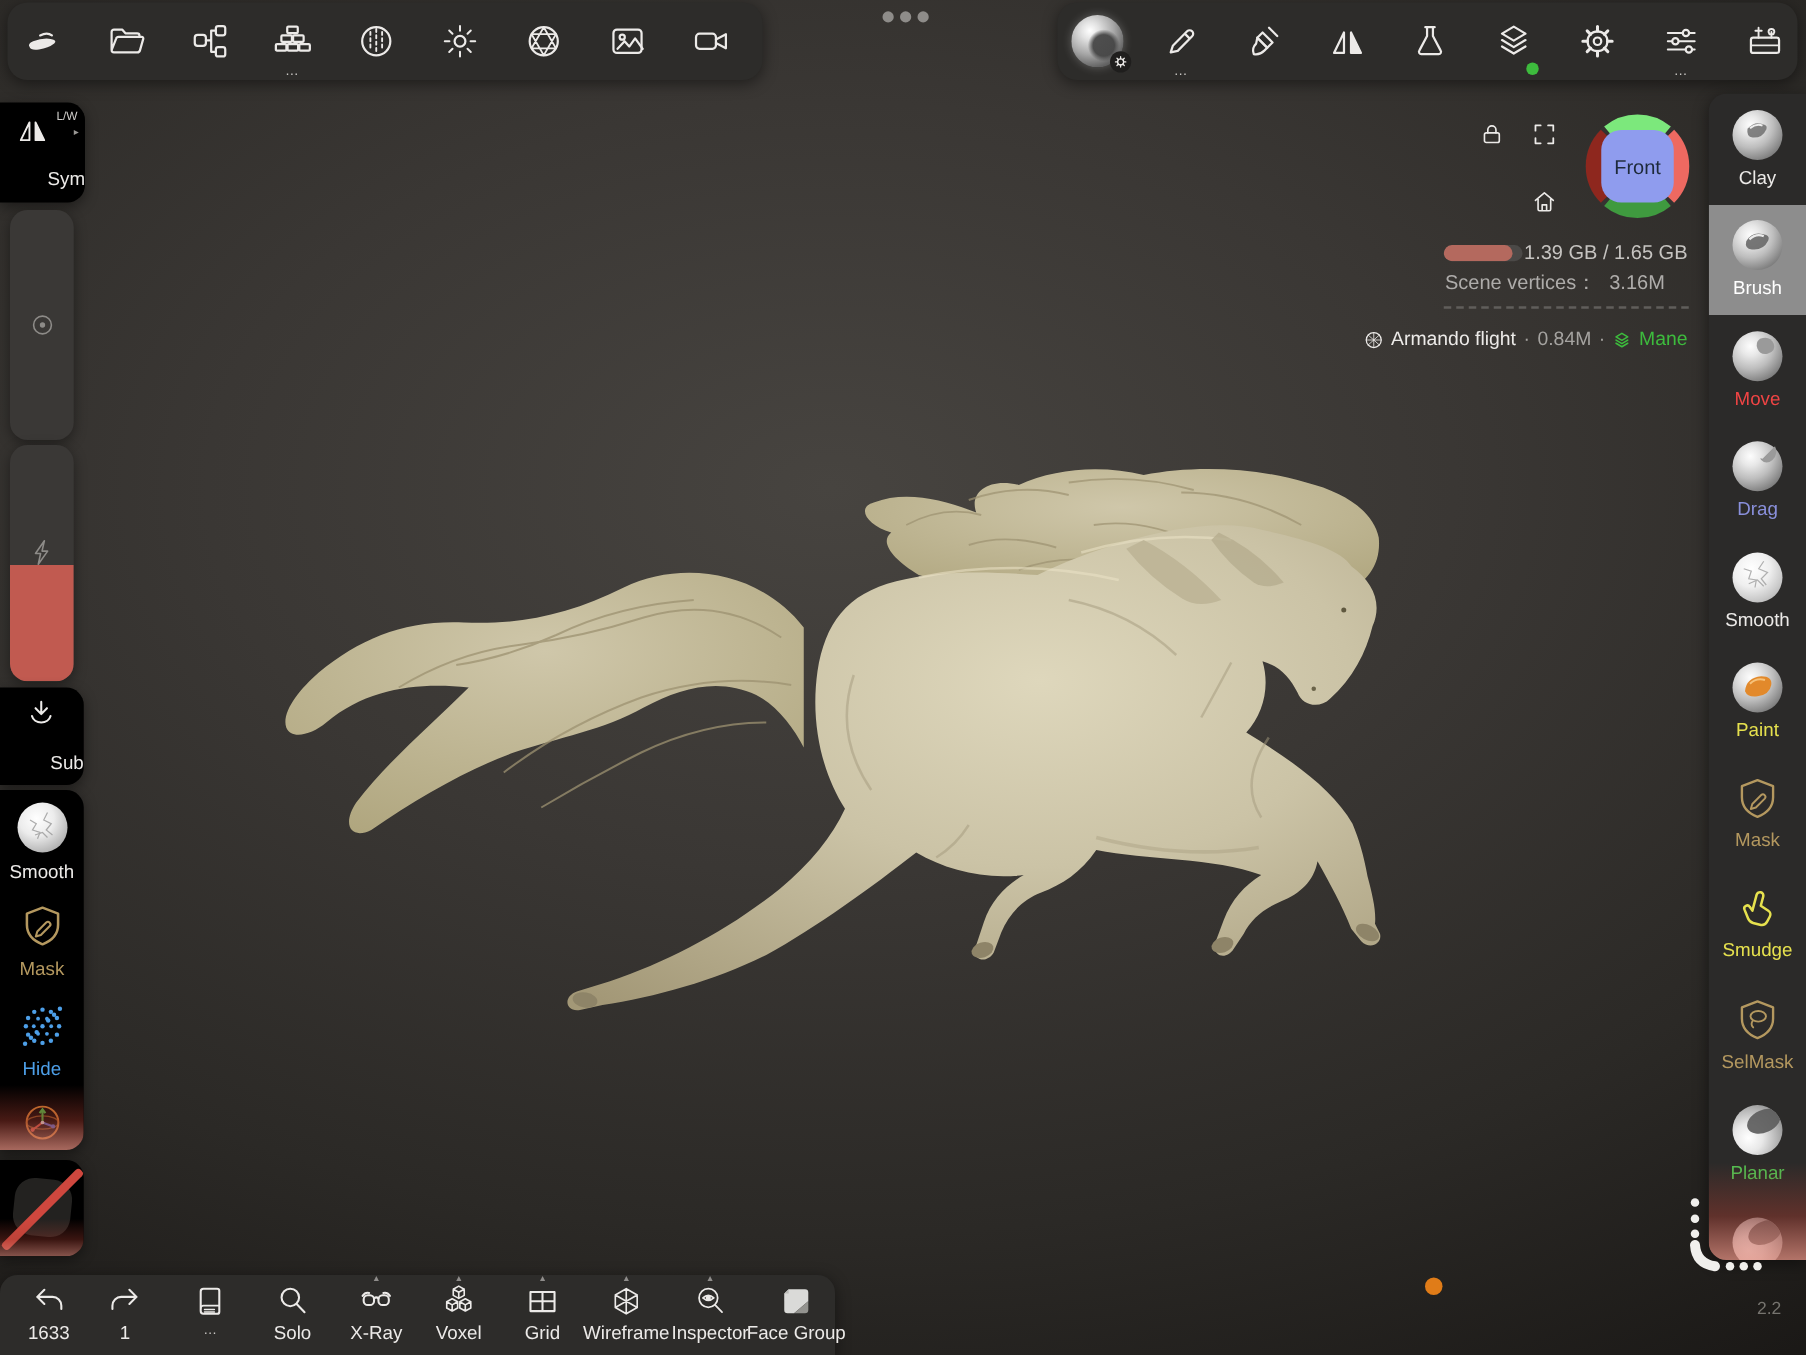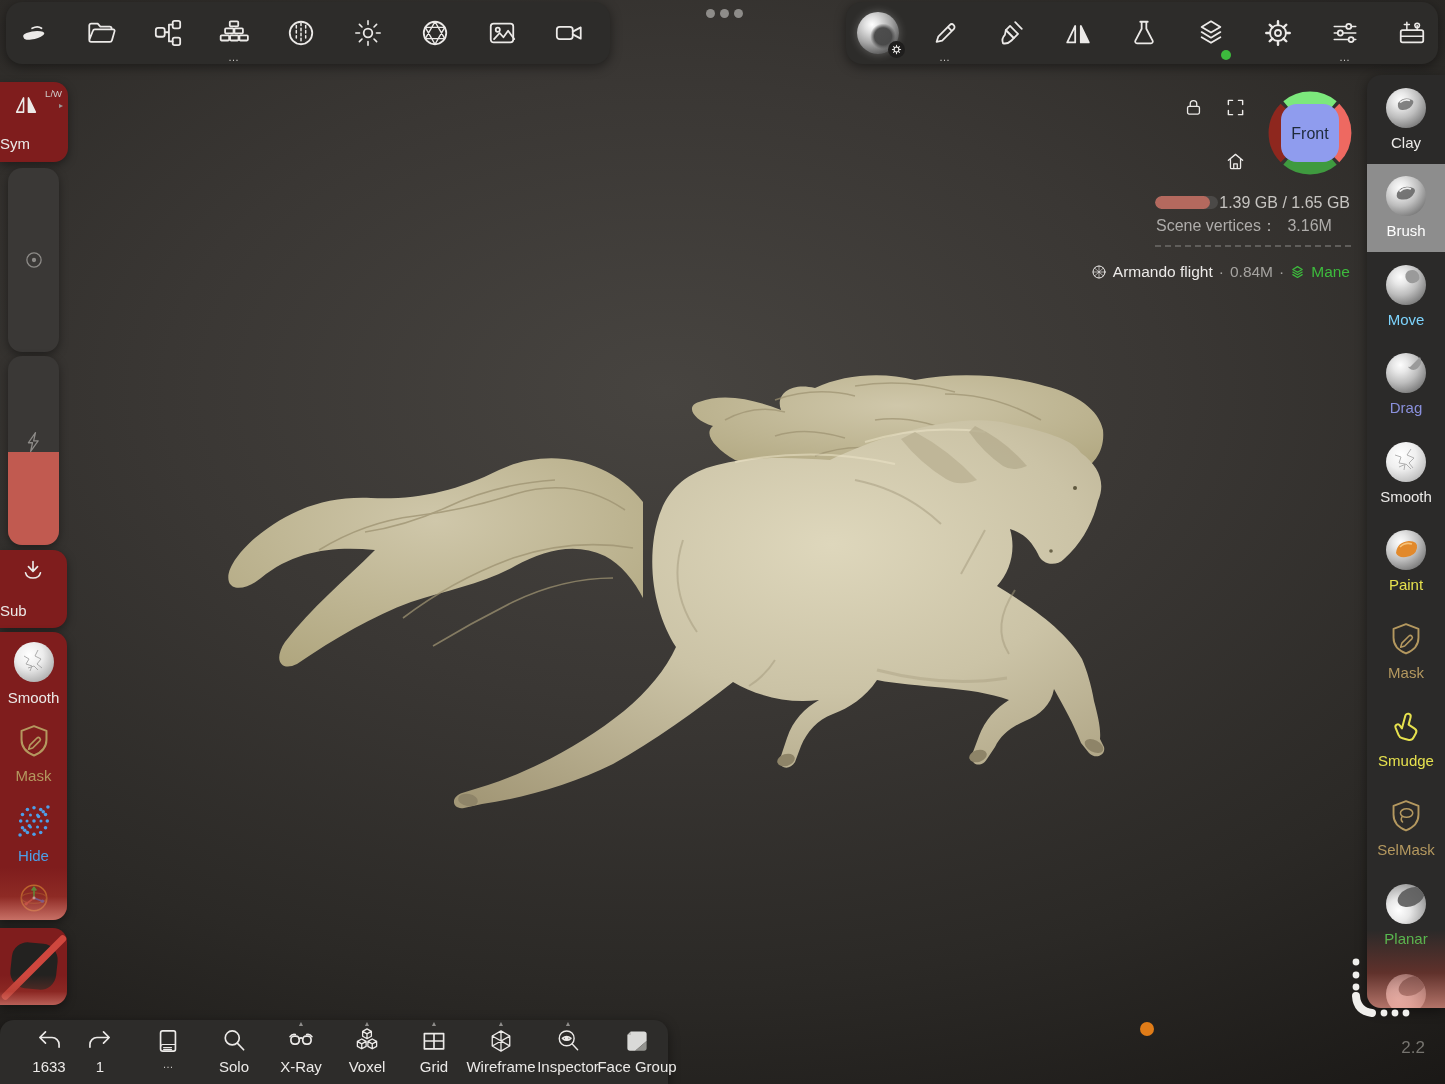--- a/index.html
+++ b/index.html
@@ -15,25 +15,25 @@
       #474440 0%, #3a3734 30%, #2b2926 58%, #181614 86%, #0e0d0c 100%);
   }
   .panel{
     position:absolute;background:#2d2c2a;border-radius:16px;
     box-shadow:0 3px 12px rgba(0,0,0,.45);
   }
   .cell{position:absolute;top:0;height:62px;width:56px;display:flex;align-items:center;justify-content:center;cursor:pointer}
   .ic{stroke:#eceae8;fill:none;stroke-width:1.9;stroke-linecap:round;stroke-linejoin:round}
   .ic-dim{stroke:#8d8b88}
   .more-dots{position:absolute;left:0;right:0;bottom:2px;text-align:center;font-size:11px;line-height:10px;color:#c9c7c4;letter-spacing:1px}
-  .lbl{font-size:15px;color:#eceae8;text-align:left;white-space:nowrap}
+  .lbl{font-size:15px;color:#eceae8;text-align:right;white-space:nowrap}
   .dimtxt{color:#a5a3a0}
 
   
-  .edge-panel{position:absolute;left:0;background:#7f1d1d;border-radius:0 14px 14px 0;box-shadow:0 3px 10px rgba(0,0,0,.4)}
+  .edge-panel{position:absolute;left:0;background:#000000;border-radius:0 14px 14px 0;box-shadow:0 3px 10px rgba(0,0,0,.4)}
   .vslider{position:absolute;left:8px;width:51px;background:#3a3836;border-radius:14px;box-shadow:0 3px 10px rgba(0,0,0,.4);overflow:hidden;cursor:pointer}
   .vslider .fill{position:absolute;left:0;right:0;bottom:0;background:#c15a50}
   .redfade{position:absolute;left:0;right:0;bottom:0;height:52px;pointer-events:none;
     background:linear-gradient(to bottom, rgba(150,52,42,0) 0%, rgba(160,58,46,.45) 55%, rgba(224,140,126,.75) 100%);}
   .col-item{display:flex;flex-direction:column;align-items:center;justify-content:center;gap:7px}
 
   
   .right-bar{
     position:absolute;left:1367px;top:75px;width:78px;height:933px;
     background:#2b2a29;border-radius:14px 0 0 14px;overflow:hidden;
@@ -391,21 +391,21 @@
     </div>
     <div class="lbl" style="color: rgb(255, 255, 255);">Brush</div>
   </div>
 
   <div class="tool-item">
     <div class="sph">
       <svg viewBox="0 0 40 40">
           <path d="M22 6 q8 -3 11 4 q2 6 -5 8 q-6 1 -8 -4 q-2 -5 2 -8 Z" fill="#9a9a9a"></path>
         </svg>
     </div>
-    <div class="lbl" style="color: #7dd3fc;">Move</div>
+    <div class="lbl" style="color: #ef4444;">Move</div>
   </div>
 
   <div class="tool-item">
     <div class="sph">
       <svg viewBox="0 0 40 40">
           <path d="M24 14 L34 4 q3 6 -2 11 q-5 4 -9 0 q-2 -2 1 -1 Z" fill="#9a9a9a"></path>
         </svg>
     </div>
     <div class="lbl" style="color: rgb(138, 144, 220);">Drag</div>
   </div>
@@ -527,21 +527,21 @@
   <span class="dimtxt">·</span>
   <span class="dimtxt">0.84M</span>
   <span class="dimtxt">·</span>
   <svg class="ic" width="15" height="15" viewBox="0 0 32 32" style="stroke:#3dbb3d;stroke-width:2.6">
     <path d="M16 3.5 L26 9.5 16 15.5 6 9.5 Z M6 15 l10 6 10-6 M6 20.5 l10 6 10-6"></path>
   </svg>
   <span style="color:#3dbb3d">Mane</span>
 </div>
 
 <div class="panel" style="left:0;top:1020px;width:668px;height:64px;border-radius:14px 14px 0 0">
-  <div class="bcell" style="left:18px">
+  <div class="bcell" style="left:8px">
     <svg class="ic" width="28" height="28" viewBox="0 0 32 32">
       <path d="M12 5.5 L5.5 12 l6.5 6.5 M5.5 12 H19.5 a8 8 0 0 1 8 8 v3"></path>
     </svg>
     <div class="lbl">1633</div>
   </div>
   <div class="bcell" style="left:69px">
     <svg class="ic" width="28" height="28" viewBox="0 0 32 32">
       <path d="M20 5.5 L26.5 12 20 18.5 M26.5 12 H12.5 a8 8 0 0 0-8 8 v3"></path>
     </svg>
     <div class="lbl">1</div>
@@ -620,13 +620,13 @@
       <circle cx="10" cy="35" r="3.4"></circle>
     <circle cx="38" cy="61" r="3.4"></circle>
       <circle cx="49" cy="61" r="3.4"></circle>
       <circle cx="60" cy="61" r="3.4"></circle>
   </g>
   <path d="M10 44 Q11 59 26 61" stroke="#f0efec" stroke-width="8" fill="none" stroke-linecap="round"></path>
 </svg>
 
 <div style="position:absolute;left:1140px;top:1022px;width:14px;height:14px;border-radius:50%;background:#e07c18"></div>
 
-<div style="position:absolute;right:20px;top:1038px;font-size:17px;color:#76746f">2.2</div>
+<div style="position:absolute;right:20px;top:1038px;font-size:14px;color:#76746f">2.2</div>
 
 </body></html>

